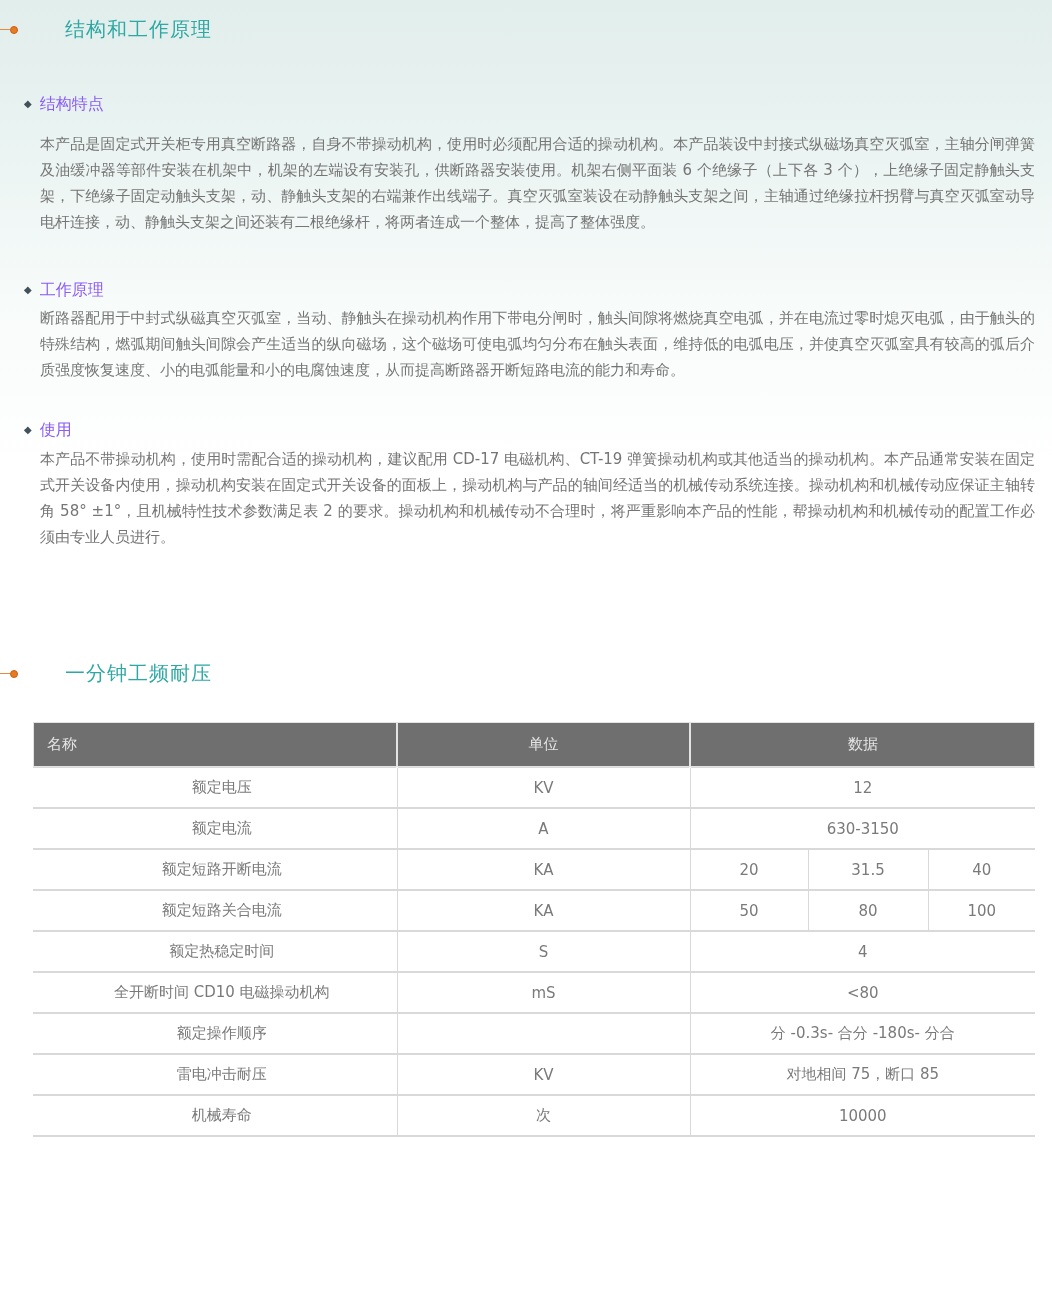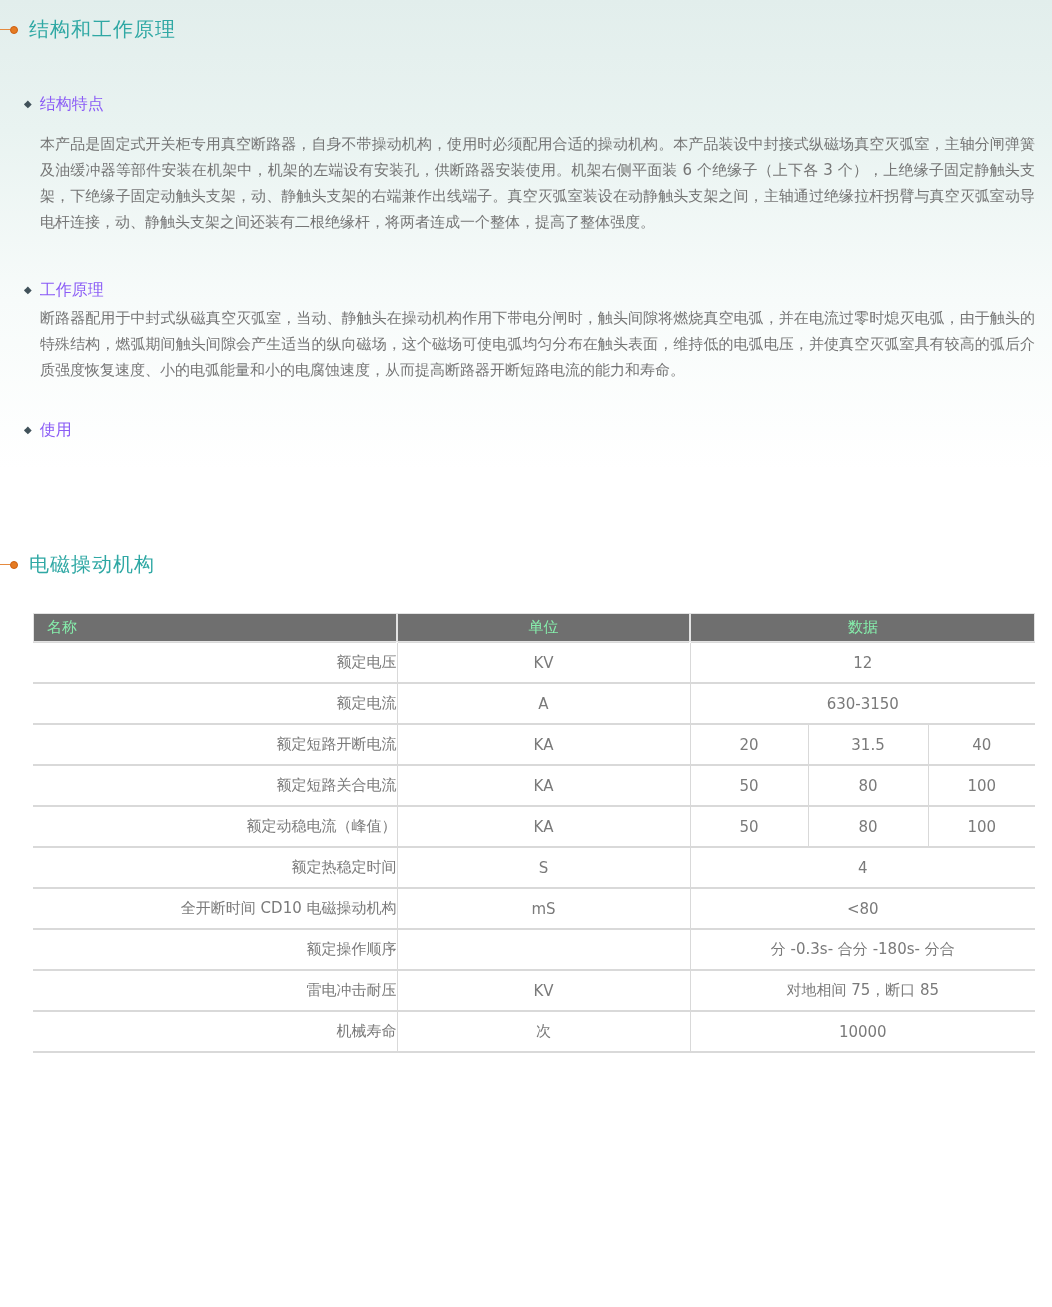--- a/index.html
+++ b/index.html
@@ -6,21 +6,21 @@
   html,body { width:1052px; }
   body {
     height:1307px;
     overflow:hidden;
     font-family:"DejaVu Sans","Liberation Sans",sans-serif;
     background:linear-gradient(to bottom, #e2eeec 0px, #e9f3f1 130px, #f7fbfa 300px, #ffffff 470px);
   }
   .page { width:1052px; }
 
   
-  .sec-heading { display:flex; align-items:center; height:27px; }
+  .sec-heading { display:flex; align-items:center; height:27px;gap:36px; }
   .sec-heading .bullet-wrap { display:flex; align-items:center; }
   .tick-line { width:10px; height:1px; background:#e58a3f; }
   .tick-dot { width:8px; height:8px; border-radius:50%; background:#e57b22; border:1px solid #cd5f10; }
   .sec-title { margin-left:11px; font-size:20px; color:#2fa8a4; letter-spacing:1px; }
 
   .h1 { margin-top:16px; }
   .h2 { margin-top:110px; }
 
   
   .subsec-title { display:flex; align-items:center; margin-left:24px; height:22px; }
@@ -46,40 +46,40 @@
   
   .params-table {
     margin:35px 0 0 33px;
     width:1002px;
     border-collapse:collapse;
     table-layout:fixed;
     font-size:15px;
   }
   .params-table thead th {
     background:#6f6f6f;
-    color:#86efac;
+    color:#e5e5e5;
     font-weight:normal;
-    height:29px;
+    height:45px;
     text-align:center;
     outline:1px solid #e3e3e3;
     outline-offset:-1px;
     font-family:Liberation Serif, serif;
   }
   .params-table thead th.name-h { text-align:left; padding-left:14px; }
   .params-table thead th + th { border-left:2px solid #f6f6f6; }
   .params-table tbody td {
     height:41px;
     border-top:2px solid #d9d9d9;
     color:#7a7a7a;
     text-align:center;
     vertical-align:middle;
     background:#ffffff;
   }
   .params-table tbody td + td { border-left:1px solid #d9d9d9; }
-  .params-table tbody td.name-cell { text-align:right; padding-left:14px; }
+  .params-table tbody td.name-cell { text-align:center; padding-left:14px; }
   .params-table tbody tr:last-child td { border-bottom:2px solid #d9d9d9; }
 </style>
 </head>
 <body>
 
 <div class="page">
 
   <div class="sec-heading h1">
     <span class="bullet-wrap">
       <span class="tick-line"></span>
@@ -97,27 +97,28 @@
   <div class="subsec-title sub2">
     <span class="diamond">◆</span>
     <span class="subsec-label">工作原理</span>
   </div>
   <p class="para p2">断路器配用于中封式纵磁真空灭弧室，当动、静触头在操动机构作用下带电分闸时，触头间隙将燃烧真空电弧，并在电流过零时熄灭电弧，由于触头的特殊结构，燃弧期间触头间隙会产生适当的纵向磁场，这个磁场可使电弧均匀分布在触头表面，维持低的电弧电压，并使真空灭弧室具有较高的弧后介质强度恢复速度、小的电弧能量和小的电腐蚀速度，从而提高断路器开断短路电流的能力和寿命。</p>
 
   <div class="subsec-title sub3">
     <span class="diamond">◆</span>
     <span class="subsec-label">使用</span>
   </div>
+  <p class="para p3">本产品不带操动机构，使用时需配合适的操动机构，建议配用 CD-17 电磁机构、CT-19 弹簧操动机构或其他适当的操动机构。本产品通常安装在固定式开关设备内使用，操动机构安装在固定式开关设备的面板上，操动机构与产品的轴间经适当的机械传动系统连接。操动机构和机械传动应保证主轴转角 58° ±1°，且机械特性技术参数满足表 2 的要求。操动机构和机械传动不合理时，将严重影响本产品的性能，帮操动机构和机械传动的配置工作必须由专业人员进行。</p>
 
   <div class="sec-heading h2">
     <span class="bullet-wrap">
       <span class="tick-line"></span>
       <span class="tick-dot"></span>
     </span>
-    <span class="sec-title">电磁操动机构</span>
+    <span class="sec-title">一分钟工频耐压</span>
   </div>
 
   <table class="params-table">
     <colgroup>
       <col style="width:364px">
       <col style="width:293px">
       <col style="width:118px">
       <col style="width:120px">
       <col style="width:107px">
     </colgroup>
@@ -147,27 +148,20 @@
           <td class="data-cell">40</td>
         </tr>
         <tr>
           <td class="name-cell">额定短路关合电流</td>
           <td class="unit-cell">KA</td>
           <td class="data-cell">50</td>
           <td class="data-cell">80</td>
           <td class="data-cell">100</td>
         </tr>
         <tr>
-          <td class="name-cell">额定动稳电流（峰值）</td>
-          <td class="unit-cell">KA</td>
-          <td class="data-cell">50</td>
-          <td class="data-cell">80</td>
-          <td class="data-cell">100</td>
-        </tr>
-        <tr>
           <td class="name-cell">额定热稳定时间</td>
           <td class="unit-cell">S</td>
           <td colspan="3" class="data-cell">4</td>
         </tr>
         <tr>
           <td class="name-cell">全开断时间 CD10 电磁操动机构</td>
           <td class="unit-cell">mS</td>
           <td colspan="3" class="data-cell">&lt;80</td>
         </tr>
         <tr>

